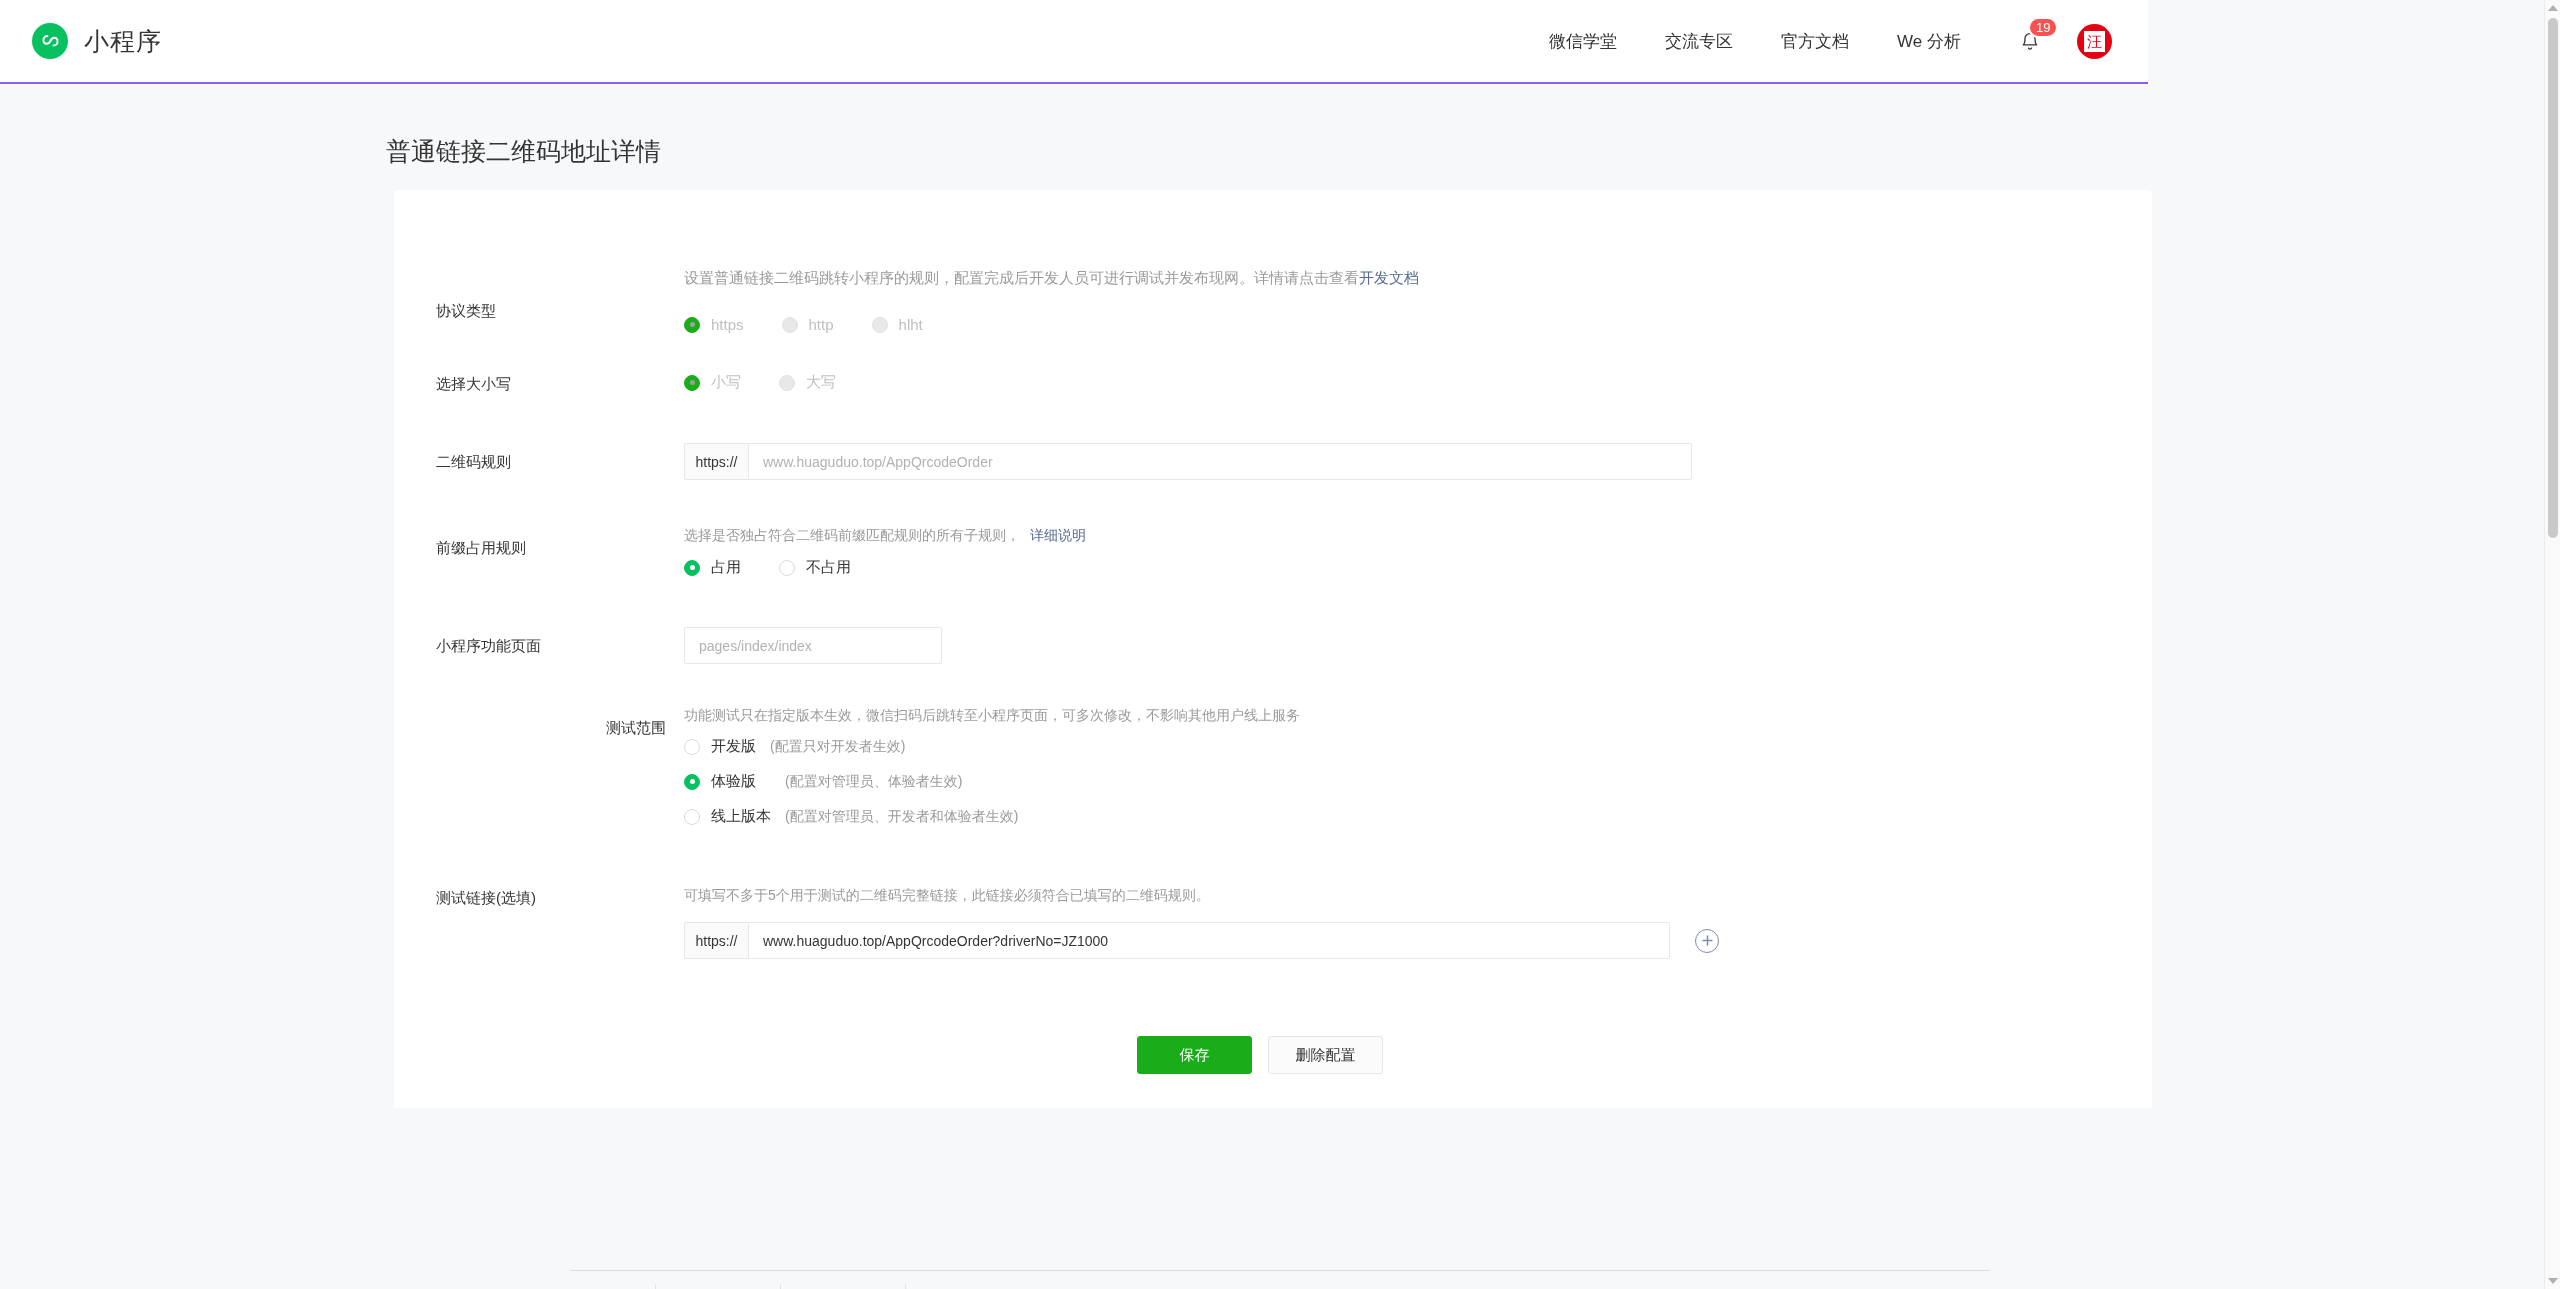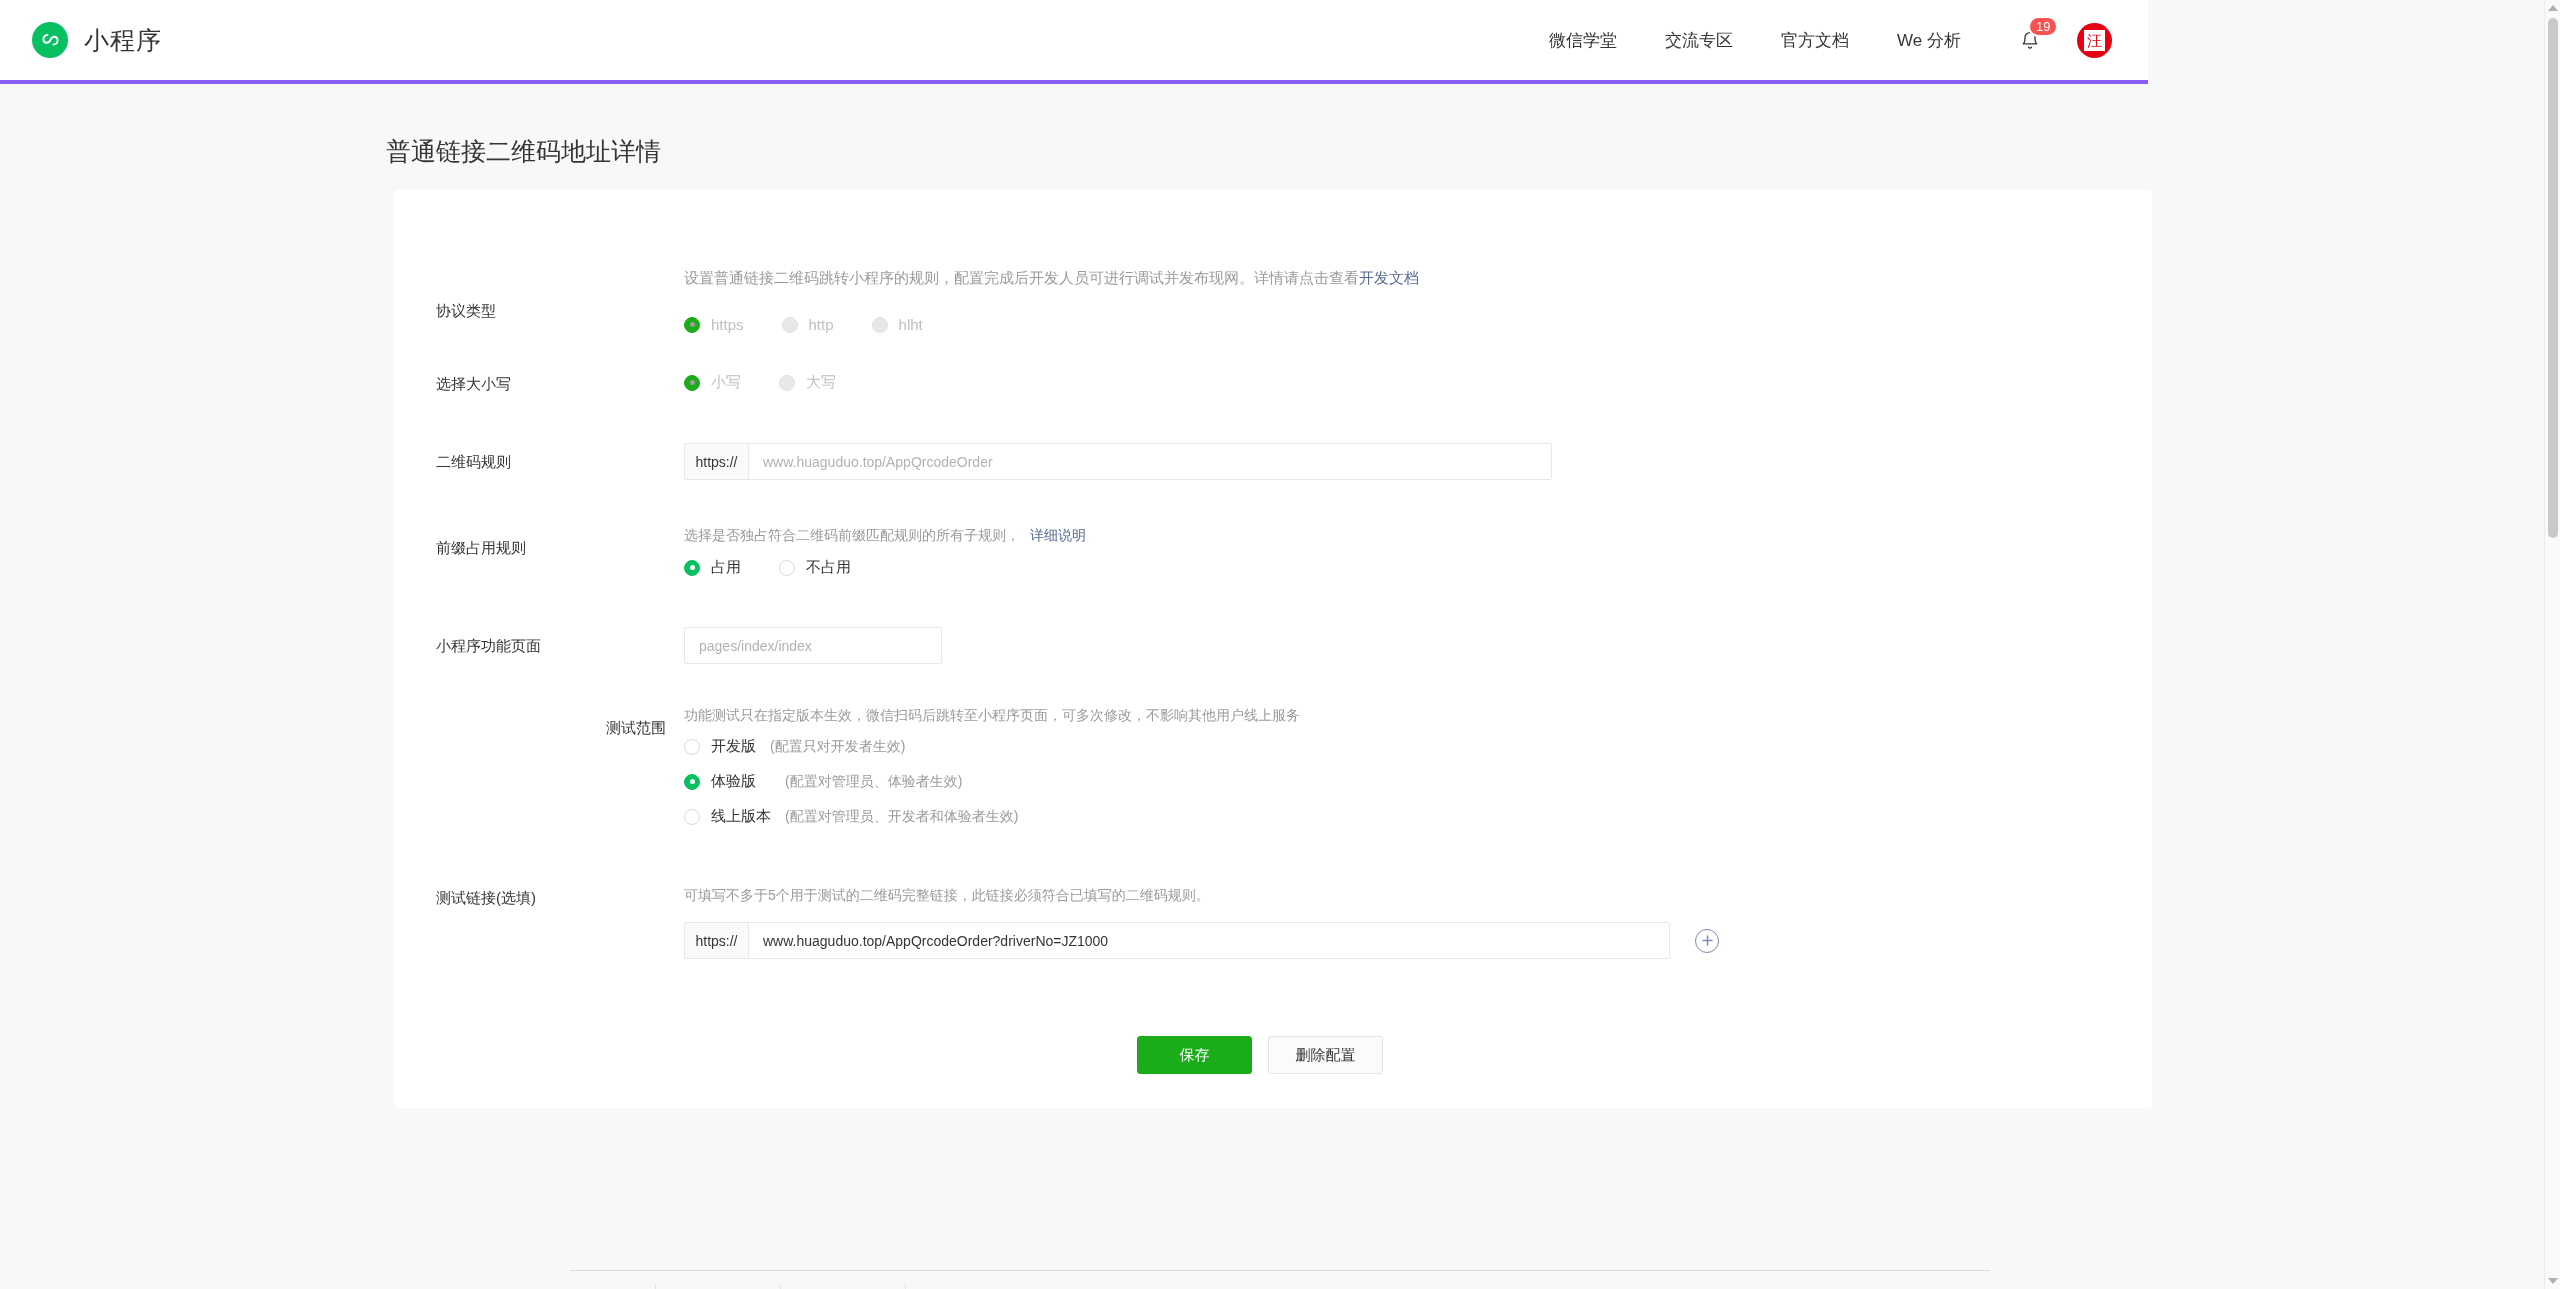--- a/index.html
+++ b/index.html
@@ -9,21 +9,21 @@
     background: #f7f8fa;
     font-family: "Liberation Sans", "DejaVu Sans", sans-serif;
     overflow: hidden;
   }
 
   
   .topbar {
     position: absolute; top: 0; left: 0;
     width: 2148px; height: 84px;
     background: #ffffff;
-    border-bottom: 4px solid #8b5cf6;
+    border-bottom: 2px solid #8b5cf6;
     display: flex; align-items: center;
   }
   .brand { display: flex; align-items: center; margin-left: 32px; }
   .logo-circle {
     width: 36px; height: 36px; border-radius: 50%;
     background: #07c160;
     display: flex; align-items: center; justify-content: center;
     flex: none;
   }
   .brand-name {
@@ -250,21 +250,21 @@
         <span class="rbox dim"></span>
         <span class="rlabel dim">大写</span>
       </span>
     </div>
   </div>
 
   <div class="row" style="top:253px;">
     <div class="label" style="top:8px;">二维码规则</div>
     <div class="field input-group">
       <span class="prefix">https://</span>
-      <span class="inp ph" style="width:804px;">www.huaguduo.top/AppQrcodeOrder</span>
+      <span class="inp ph" style="width:944px;">www.huaguduo.top/AppQrcodeOrder</span>
     </div>
   </div>
 
   <div class="row" style="top:335px;">
     <div class="label" style="top:12px;">前缀占用规则</div>
     <div class="field">
       <div class="hint">
         <span>选择是否独占符合二维码前缀匹配规则的所有子规则，</span><a>详细说明</a>
       </div>
       <div class="radio-line" style="margin-top:12px;">

